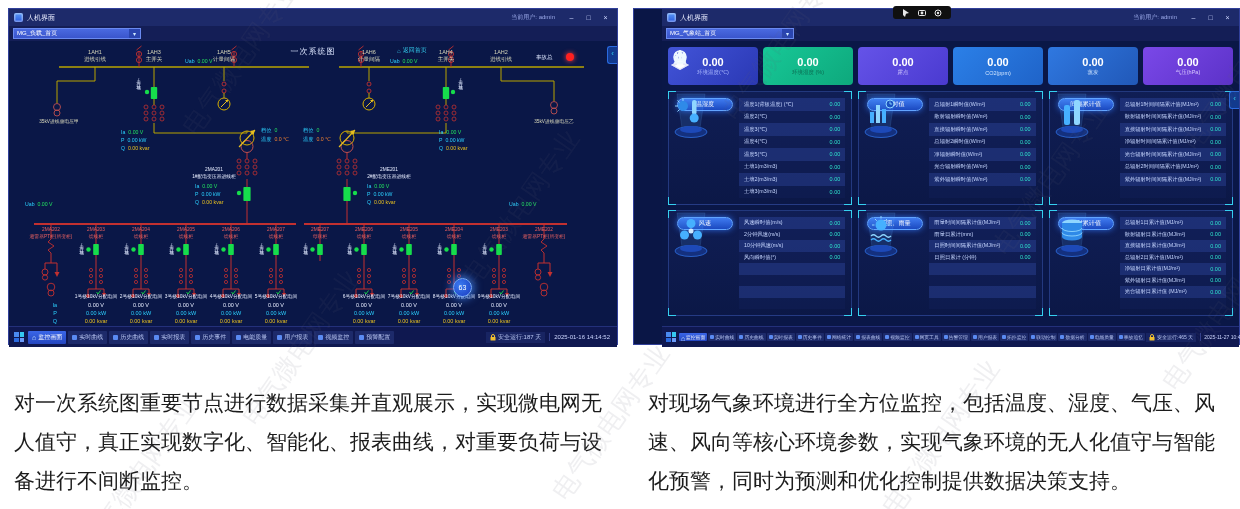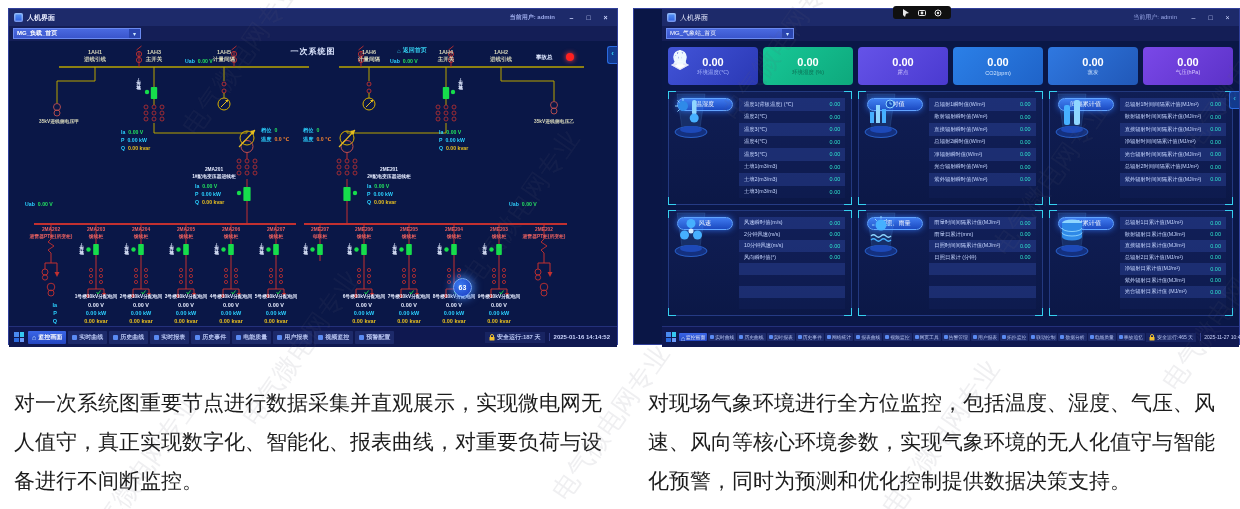--- a/index.html
+++ b/index.html
@@ -2,21 +2,21 @@
 <html><head>
 <meta charset="utf-8">
 <style>
   html,body{margin:0;padding:0;background:#fff;}
   body{font-family:"Liberation Sans","DejaVu Sans",sans-serif;}
   .page{position:relative;width:1240px;height:509px;background:#fff;overflow:hidden;}
   .wm{position:absolute;font-size:26px;color:rgba(100,100,120,.10);transform:rotate(-55deg);white-space:nowrap;pointer-events:none;z-index:50;}
 
   
   .win{position:absolute;top:8px;height:337px;background:#0a1646;border:1px solid #31409a;box-sizing:border-box;}
-  #winL{left:8px;width:610px;font-weight:bold;}
+  #winL{left:8px;width:610px;}
   #winR{left:633px;width:607px;padding-left:28px;}
   .tbar{height:17px;background:#1d2a6a;display:flex;align-items:center;padding:0 5px;gap:4px;}
   .appic{width:9px;height:9px;border-radius:2px;background:linear-gradient(#5a9af8,#2a5ae0);box-shadow:inset 0 0 0 1.5px rgba(255,255,255,.35);flex:0 0 auto;}
   .wtitle{font-size:7px;color:#e8ecff;}
   .tspacer{flex:1;}
   .wuser{font-size:6px;color:#9aa8e8;margin-right:6px;}
   .wbtn{font-size:7px;color:#cdd6ff;width:13px;text-align:center;line-height:17px;}
   .mbar{height:15px;background:#141e56;display:flex;align-items:center;padding:0 4px;}
   .sel{width:128px;height:11px;background:linear-gradient(#4a6ae0,#3a55cc);border:1px solid #6a8af0;color:#fff;font-size:6px;display:flex;align-items:center;padding:0 0 0 3px;box-sizing:border-box;}
   .sel .caret{margin-left:auto;background:#2a45b0;width:11px;height:100%;display:flex;align-items:center;justify-content:center;color:#cfeaff;font-size:6px;}

